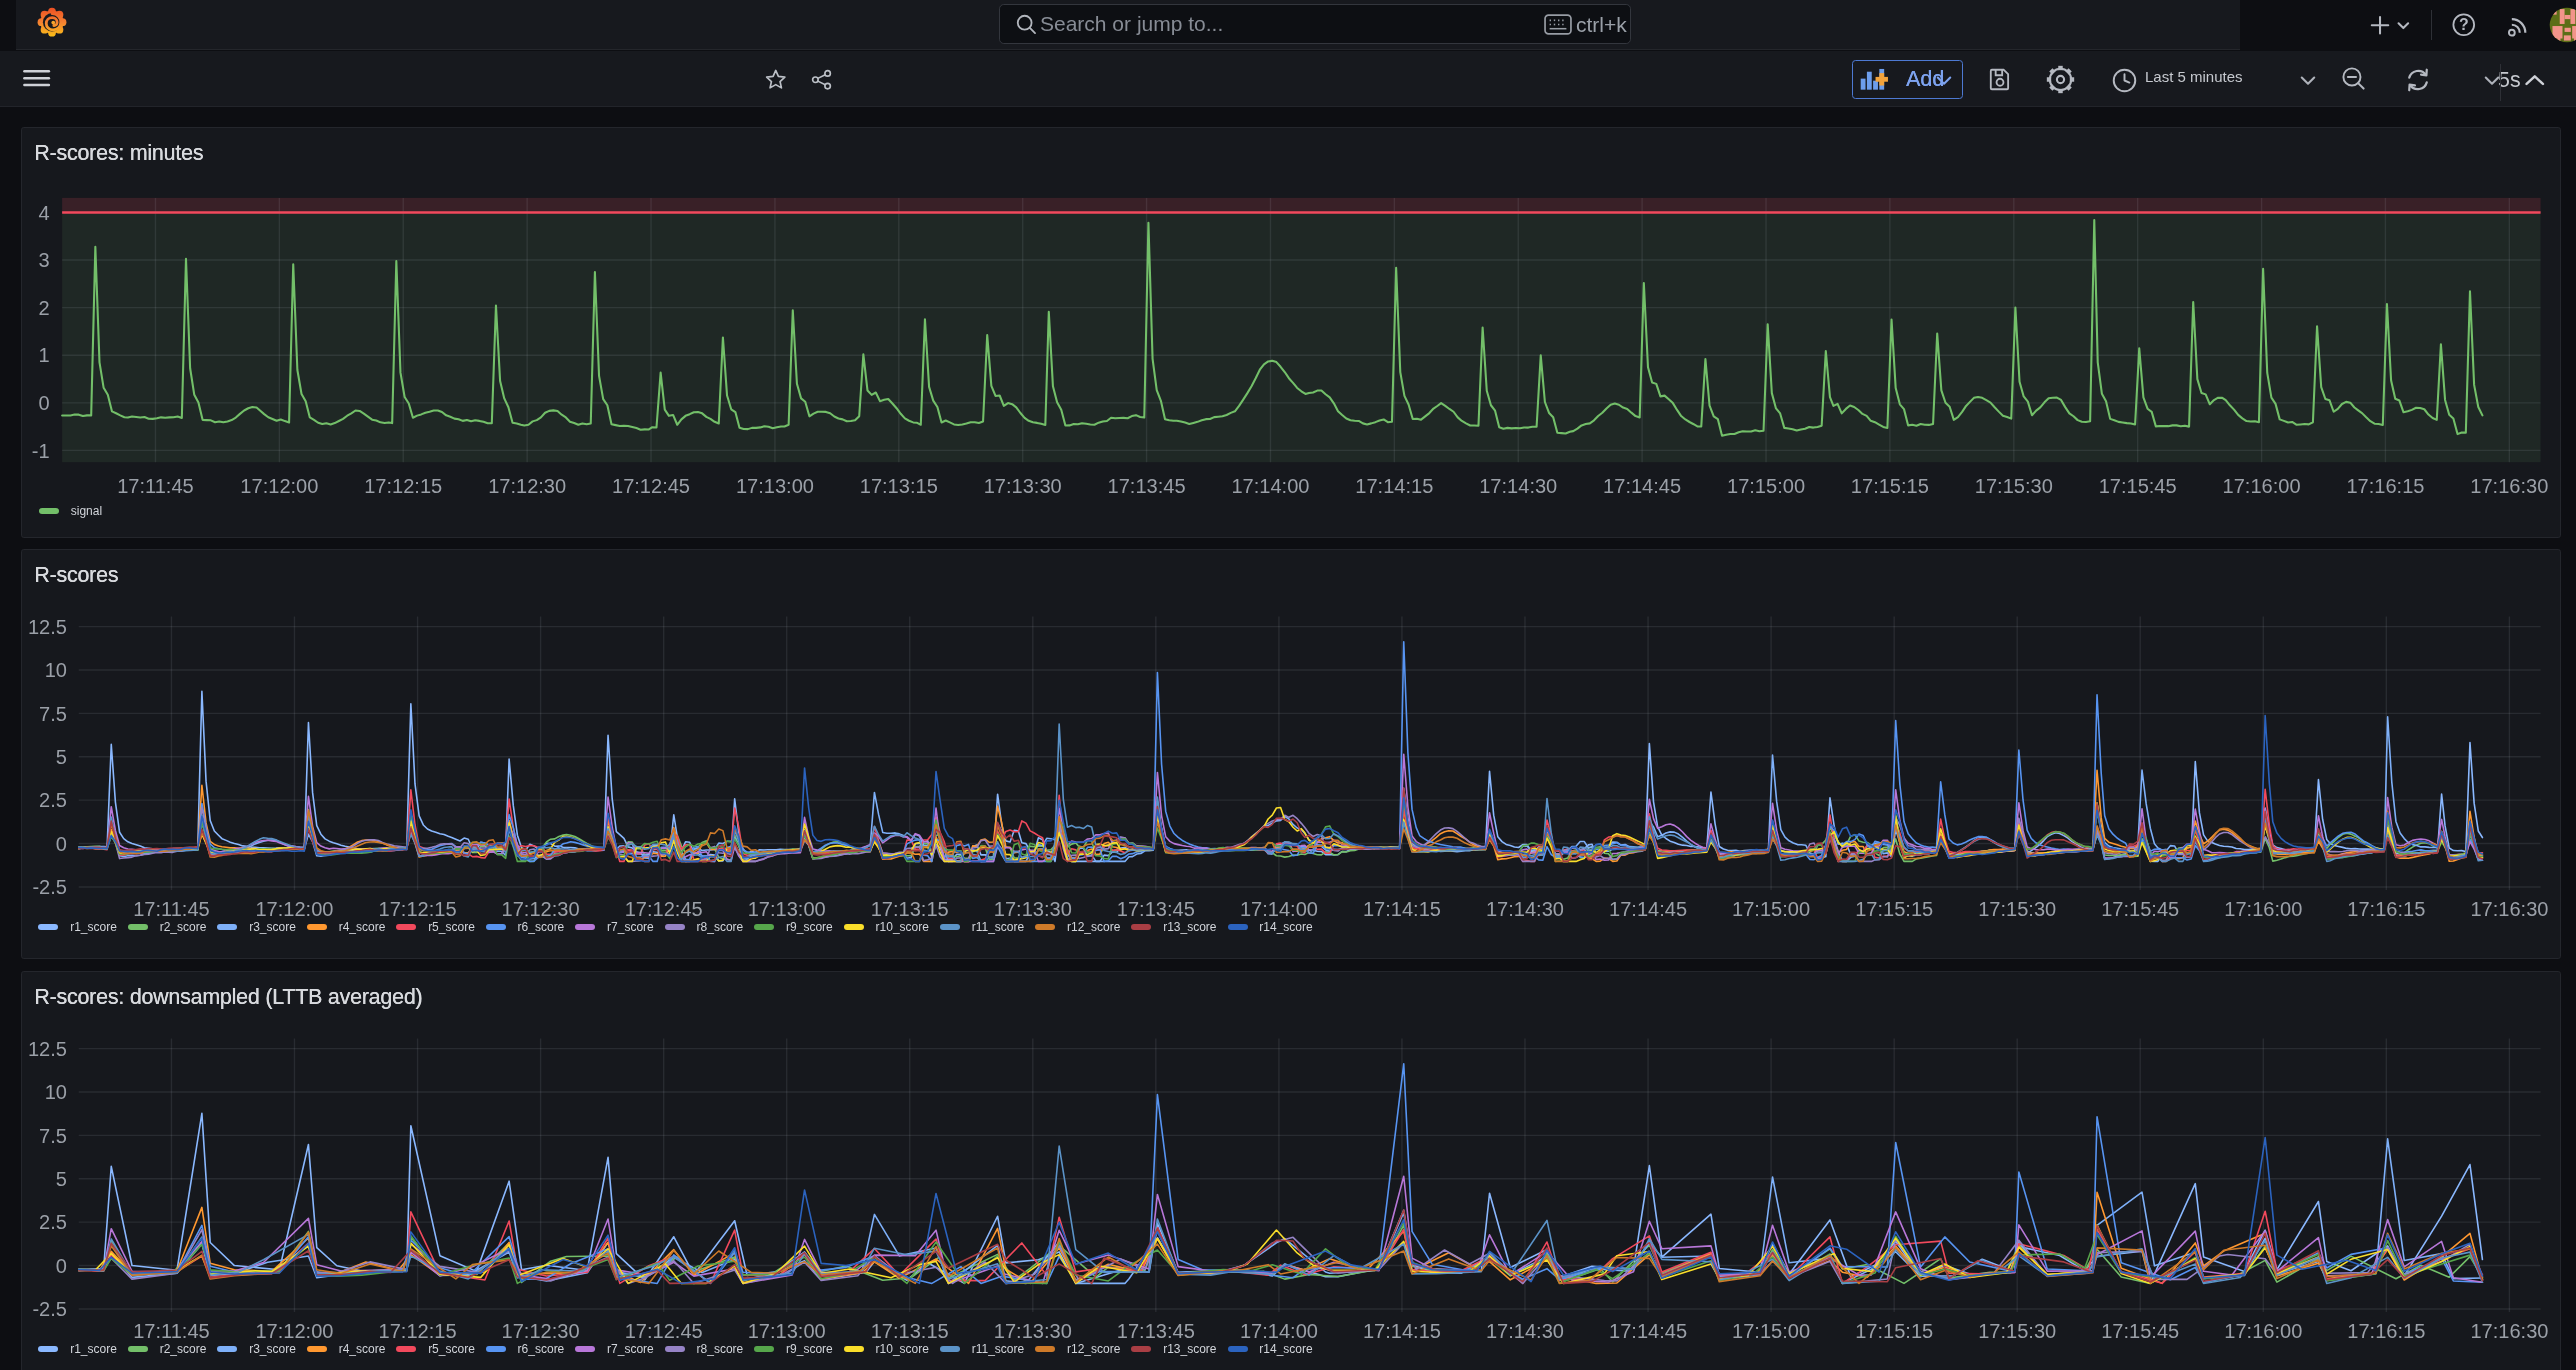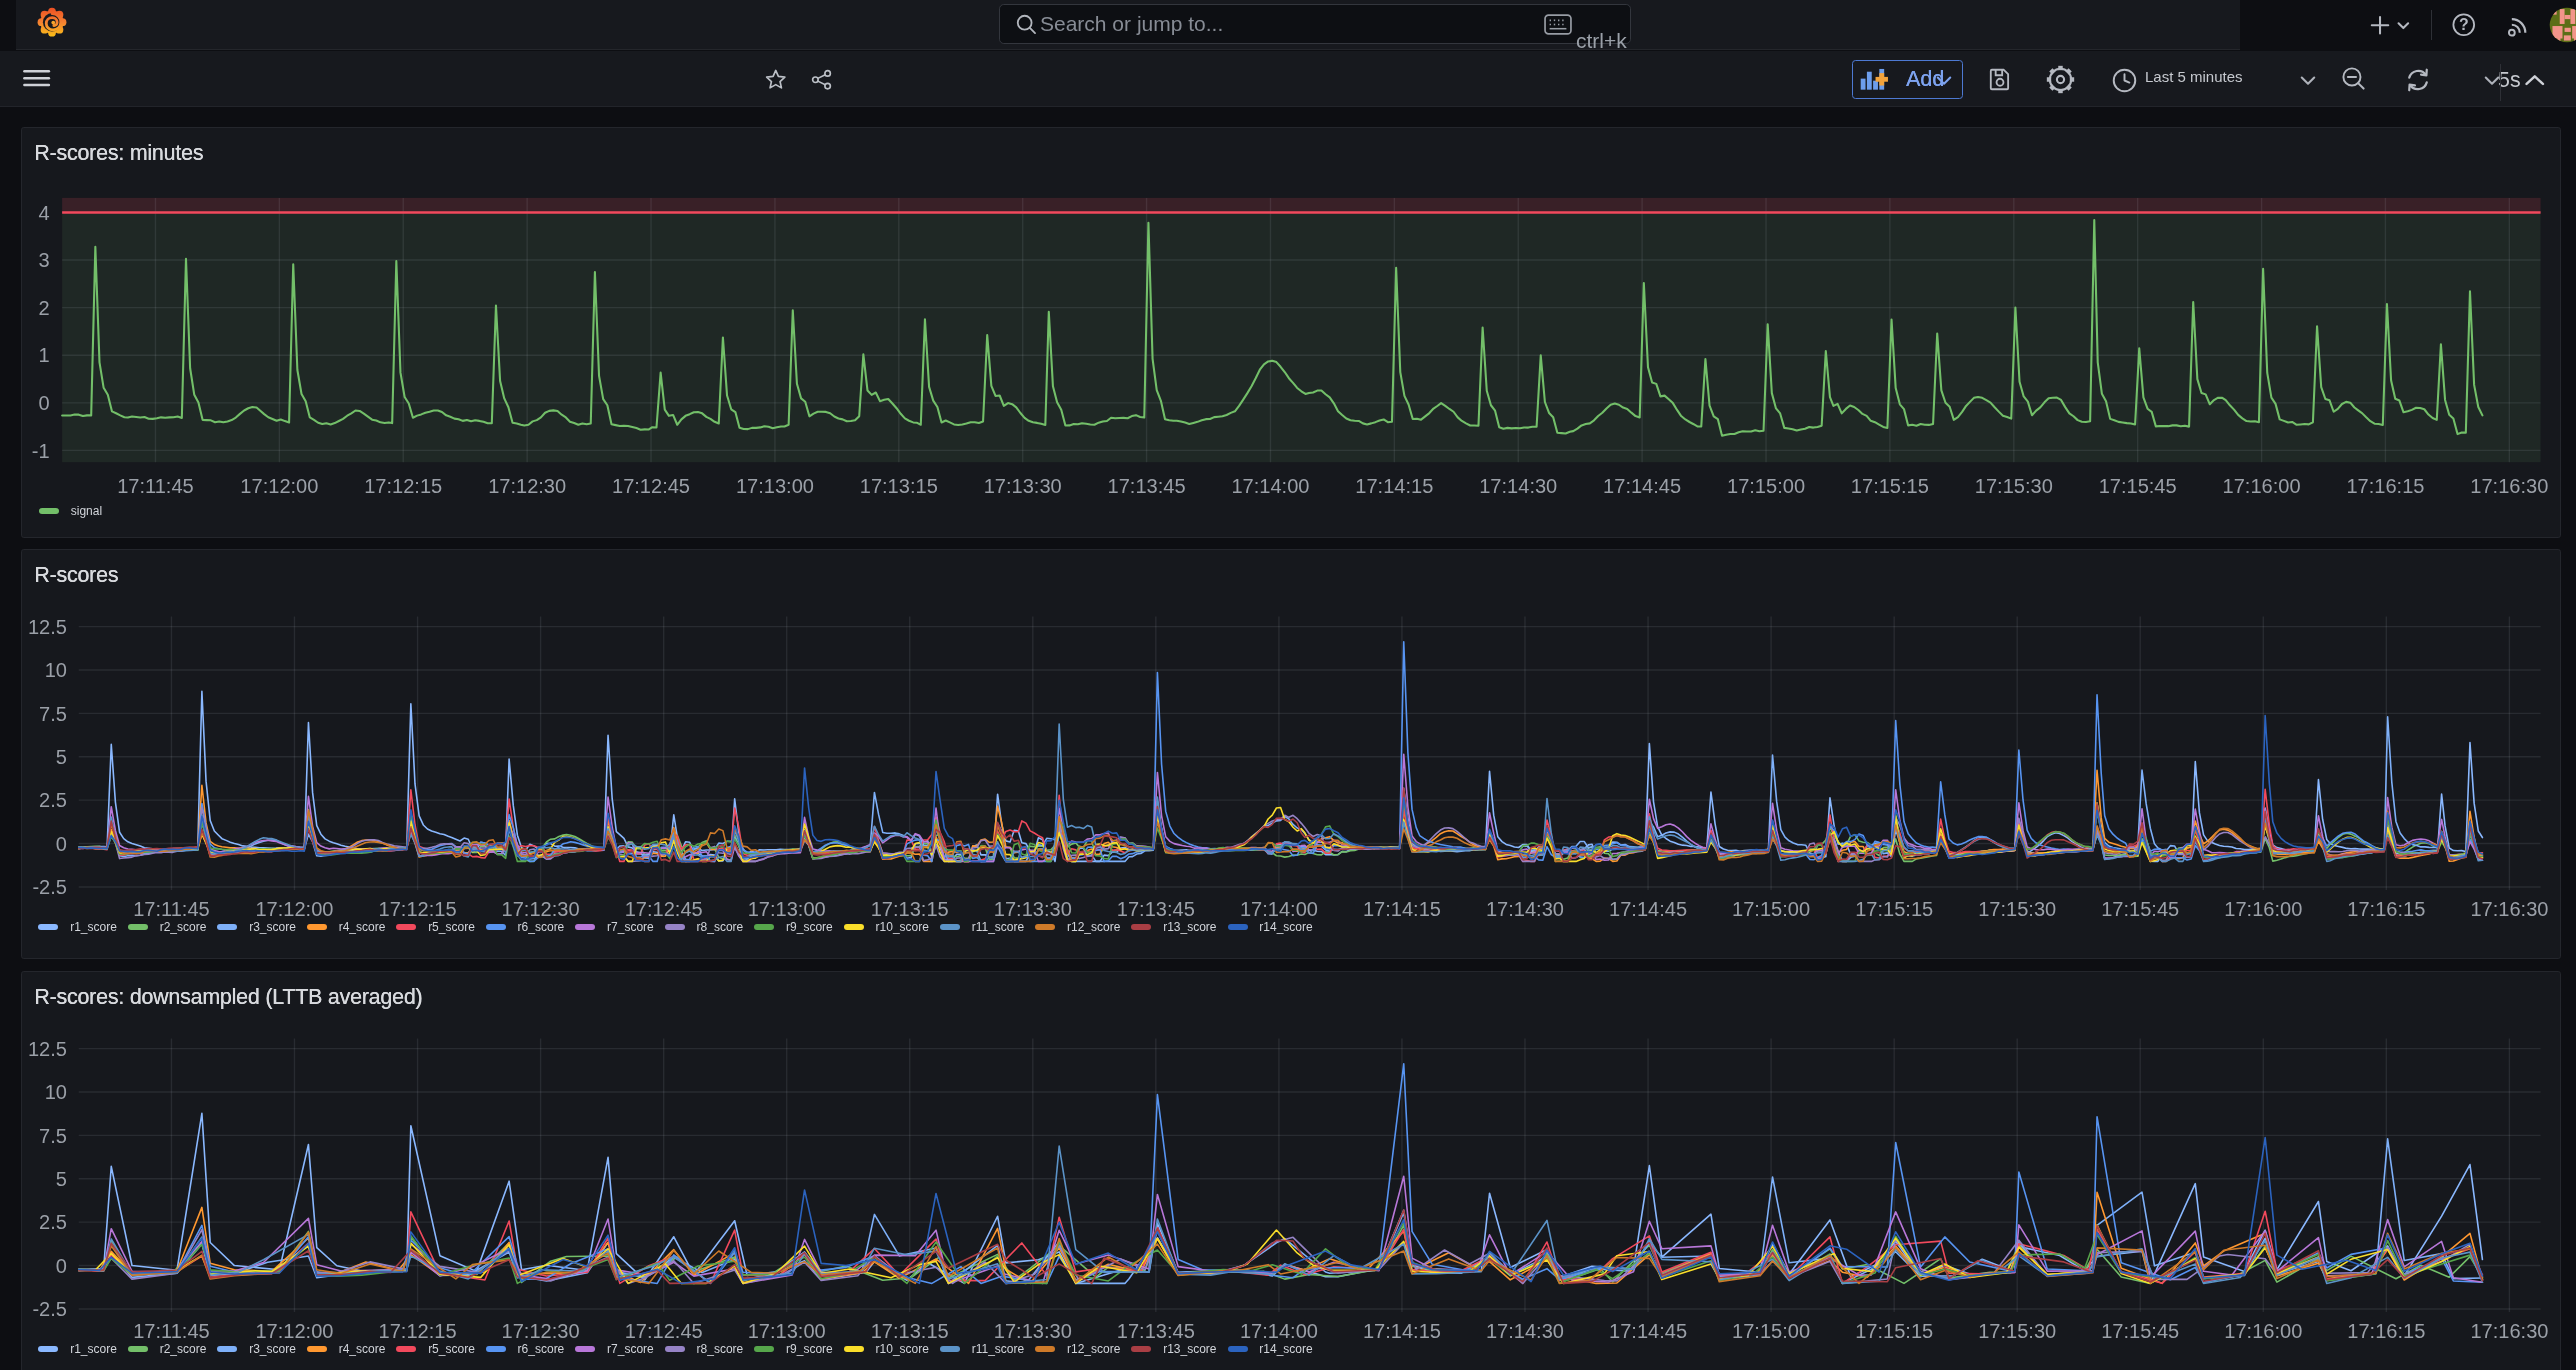--- a/index.html
+++ b/index.html
@@ -55,21 +55,21 @@
 <line x1="8" y1="21" x2="32" y2="21" stroke="#989da5" stroke-width="2.2"></line>
 <line x1="8" y1="9" x2="10" y2="9" stroke="#989da5" stroke-width="2.4"></line>
         <line x1="14" y1="9" x2="16" y2="9" stroke="#989da5" stroke-width="2.4"></line>
 <line x1="20" y1="9" x2="22" y2="9" stroke="#989da5" stroke-width="2.4"></line>
         <line x1="26" y1="9" x2="28" y2="9" stroke="#989da5" stroke-width="2.4"></line>
 <line x1="8" y1="15" x2="10" y2="15" stroke="#989da5" stroke-width="2.4"></line>
         <line x1="14" y1="15" x2="16" y2="15" stroke="#989da5" stroke-width="2.4"></line>
 <line x1="20" y1="15" x2="22" y2="15" stroke="#989da5" stroke-width="2.4"></line>
         <line x1="26" y1="15" x2="28" y2="15" stroke="#989da5" stroke-width="2.4"></line>
 </svg>
-<span class="abs" style="left:576px;top:8.3px;font-size:21px;color:#9aa0a8;margin-top:16px;">ctrl+k</span>
+<span class="abs" style="left:576px;top:8.3px;font-size:21px;color:#9aa0a8;">ctrl+k</span>
 </div>
 <svg class="abs" style="left:2351px;top:11.8px" width="48" height="28" viewBox="0 0 70 40">
 <line x1="19" y1="7" x2="19" y2="31" stroke="#b5b9c1" stroke-width="3" stroke-linecap="round"></line>
 <line x1="7" y1="19" x2="31" y2="19" stroke="#b5b9c1" stroke-width="3" stroke-linecap="round"></line>
 <polyline points="46,16 53,23 60,16" fill="none" stroke="#b5b9c1" stroke-width="3" stroke-linecap="round" stroke-linejoin="round"></polyline>
 </svg>
 <div class="abs" style="left:2415px;top:9.7px;width:1.4px;height:30px;background:#2e3036;"></div>
 <svg class="abs" style="left:2436px;top:13px" width="23.5" height="23.5" viewBox="0 0 34 34">
 <circle cx="17" cy="17" r="15" fill="none" stroke="#b5b9c1" stroke-width="2.6"></circle>
 <text x="17" y="25" text-anchor="middle" font-size="23" font-weight="bold" fill="#b5b9c1">?</text>

